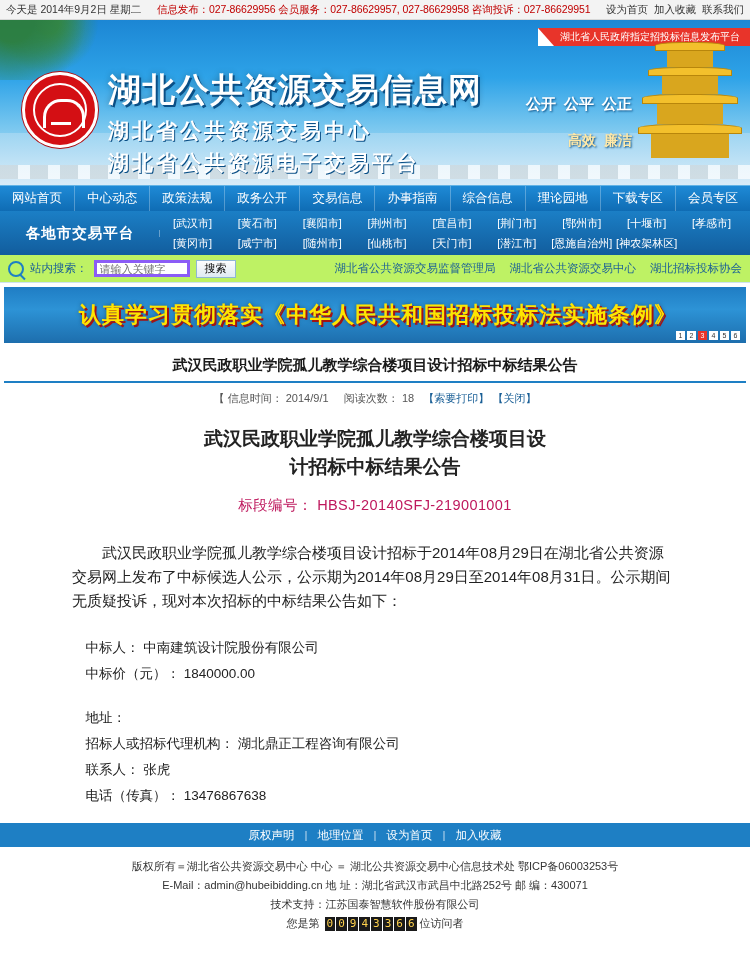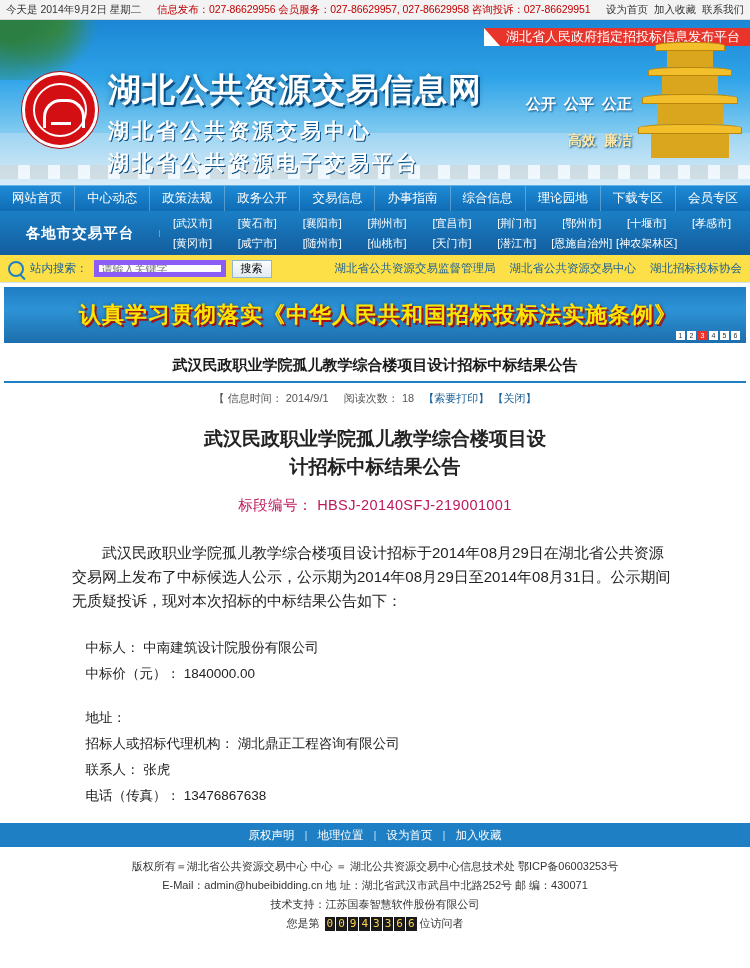--- a/index.html
+++ b/index.html
@@ -39,21 +39,21 @@
     height: 165px;
     background: linear-gradient(180deg,#1c86d4 0%, #2ea3e8 35%, #79c7ef 65%, #cfe9f8 100%);
     overflow: hidden;
   }
   .banner-ribbon {
     position: absolute;
     top: 8px; right: 0;
     height: 18px;
     background: #e8342a;
     color: #fff;
-    font-size: 13px;
+    font-size: 10px;
     line-height: 18px;
     padding: 0 10px 0 22px;
     border-bottom-left-radius: 2px;
   }
   .banner-ribbon:before{
     content:"";
     position:absolute; left:0; top:0;
     border-top:18px solid transparent;
     border-left:16px solid #ffffff;
   }
@@ -194,39 +194,39 @@
     color: #fff;
     font-size: 11px;
     display: flex; align-items: center; justify-content: center;
     cursor: pointer;
     white-space: nowrap;
   }
 
   
   .searchrow {
     height: 28px;
-    background: #fde047;
+    background: #bef264;
     border-bottom: 1px solid #cfe3f0;
     display: flex;
     align-items: center;
     padding: 0 8px;
     gap: 6px;
   }
   .mag {
     width: 16px; height: 16px; border-radius: 50%;
     border: 2px solid #1e7fc4; position: relative;
   }
   .mag:after{
     content:""; position:absolute; right:-4px; bottom:-3px;
     width: 7px; height: 2px; background:#1e7fc4; transform: rotate(45deg);
   }
   .searchrow .lbl { color:#1a5f96; font-size: 11.5px; }
   .searchrow input {
-    width: 132px; height: 17px;
-    border: 5px solid #8b5cf6;
+    width: 96px; height: 17px;
+    border: 3px solid #8b5cf6;
     font-size: 11px;
     padding: 0 3px;
     color: #888;
   }
   .searchrow .btn {
     height: 18px;
     padding: 0 8px;
     font-size: 11px;
     border: 1px solid #8fb7d4;
     background: linear-gradient(180deg,#fdfdfd,#dfeaf3);

